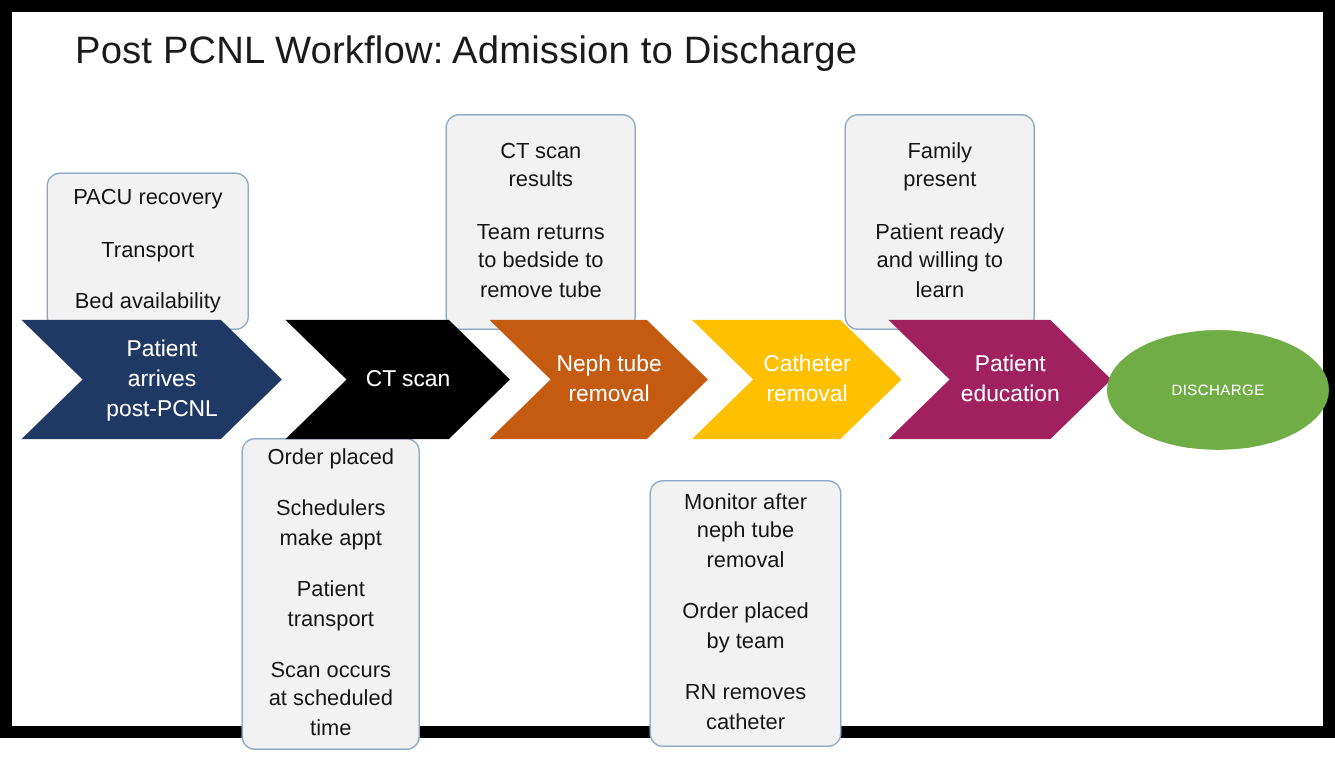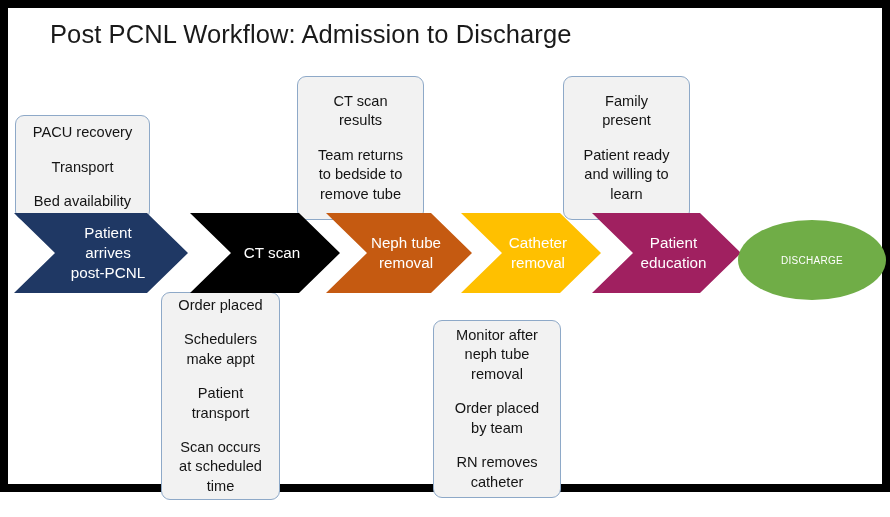--- a/index.html
+++ b/index.html
@@ -15,21 +15,21 @@
          letter-spacing:.1px;white-space:nowrap;}
 
   
   .callout{position:absolute;box-sizing:border-box;background:#f2f2f2;
            border:1.2px solid #8ea9c8;border-radius:9px;
            display:flex;flex-direction:column;justify-content:center;align-items:center;
            color:#141414;font-size:14.6px;line-height:1.33;text-align:center;}
   .callout .grp{padding:2px 4px;}
   .callout .grp + .grp{margin-top:11px;}
 
-  #box1{left:7px;  top:107px; width:135px;height:105px;}
+  #box1{left:23px;  top:107px; width:135px;height:105px;}
   #box2{left:153px;top:284px; width:119px;height:208px;}
   #box3{left:289px;top:68px;  width:127px;height:144px;}
   #box4{left:425px;top:284px; width:128px;height:178px;margin-top:28px;}
   #box5{left:555px;top:68px;  width:127px;height:144px;align-items:center;}
 
   
   #band{position:absolute;left:0px;top:205px;width:874px;height:80px;}
   .chev{position:absolute;top:0;height:80px;
         display:flex;align-items:center;justify-content:center;
         color:#ffffff;font-size:15.2px;line-height:1.3;text-align:center;

